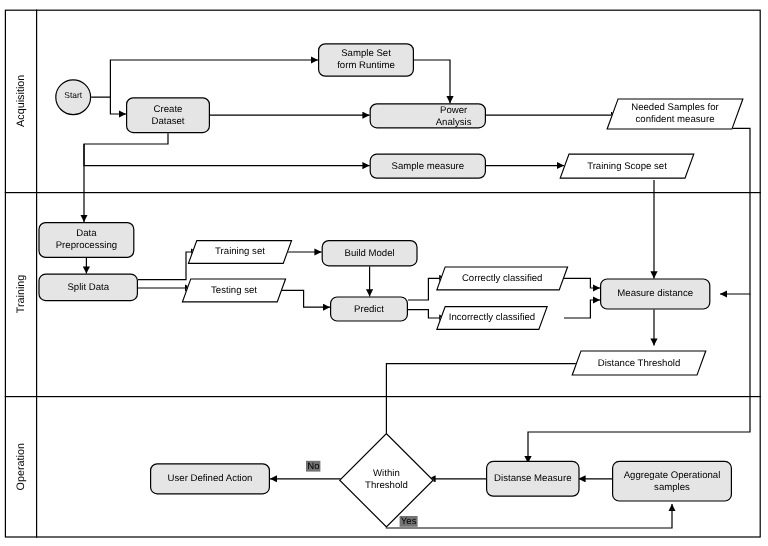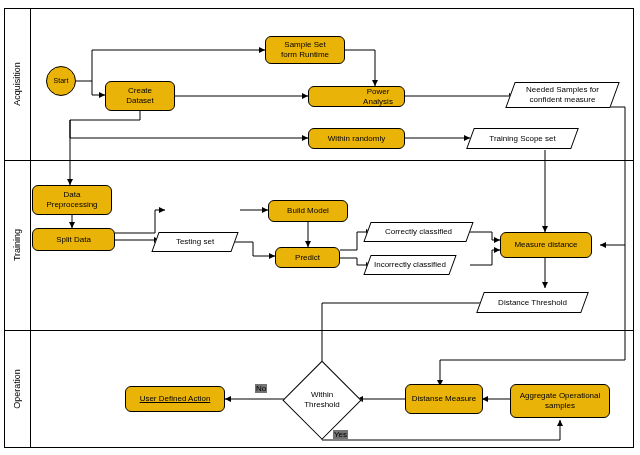--- a/index.html
+++ b/index.html
@@ -55,21 +55,21 @@
   .node {
     position: absolute;
     box-sizing: border-box;
     display: flex;
     align-items: center;
     justify-content: center;
     text-align: center;
     font-size: 8px;
     line-height: 1.25;
     color: #000;
-    background: #eab308;
+    background: #e5e5e5;
     border: 1px solid #000;
     padding: 1px 2px;
   }
   .node.rounded { border-radius: 6px; }
   .node.start {
     border-radius: 50%;
     font-size: 7px;
   }
   .para {
     position: absolute;
@@ -241,37 +241,41 @@
     <span>Power Analysis</span>
   </div>
 
   <div class="para" style="left:510px; top:82px; width:105px; height:26px;">
     <div class="skewbox"></div>
     <div class="ptext" style="white-space:pre-line;">Needed Samples for
 confident measure</div>
   </div>
 
   <div class="node rounded" style="left:308px; top:128px; width:97px; height:21px;">
-    <span>Within randomly</span>
+    <span>Sample measure</span>
   </div>
 
   <div class="para" style="left:470px; top:128px; width:105px; height:21px;">
     <div class="skewbox"></div>
     <div class="ptext">Training Scope set</div>
   </div>
 
   <div class="node rounded" style="left:32px; top:185px; width:80px; height:30px; white-space:pre-line;">
     <span>Data
 Preprocessing</span>
   </div>
 
   <div class="node rounded" style="left:32px; top:228px; width:83px; height:23px;">
     <span>Split Data</span>
   </div>
 
+  <div class="para" style="left:160px; top:200px; width:80px; height:20px;">
+    <div class="skewbox"></div>
+    <div class="ptext">Training set</div>
+  </div>
 
   <div class="para" style="left:155px; top:232px; width:80px; height:20px;">
     <div class="skewbox"></div>
     <div class="ptext">Testing set</div>
   </div>
 
   <div class="node rounded" style="left:268px; top:200px; width:80px; height:22px;">
     <span>Build Model</span>
   </div>
 
@@ -291,21 +295,21 @@
 
   <div class="node rounded" style="left:500px; top:232px; width:92px; height:26px;">
     <span>Measure distance</span>
   </div>
 
   <div class="para" style="left:480px; top:292px; width:105px; height:21px;">
     <div class="skewbox"></div>
     <div class="ptext">Distance Threshold</div>
   </div>
 
-  <div class="node rounded" style="left:125px; top:386px; width:100px; height:26px;text-decoration:underline;">
+  <div class="node rounded" style="left:125px; top:386px; width:100px; height:26px;">
     <span>User Defined Action</span>
   </div>
 
   <div class="diamond" style="left:284px; top:362px; width:76px; height:76px;">
     <div class="dshape"></div>
     <div class="dtext" style="white-space:pre-line;">Within
 Threshold</div>
   </div>
 
   <div class="node rounded" style="left:405px; top:384px; width:78px; height:30px;">

